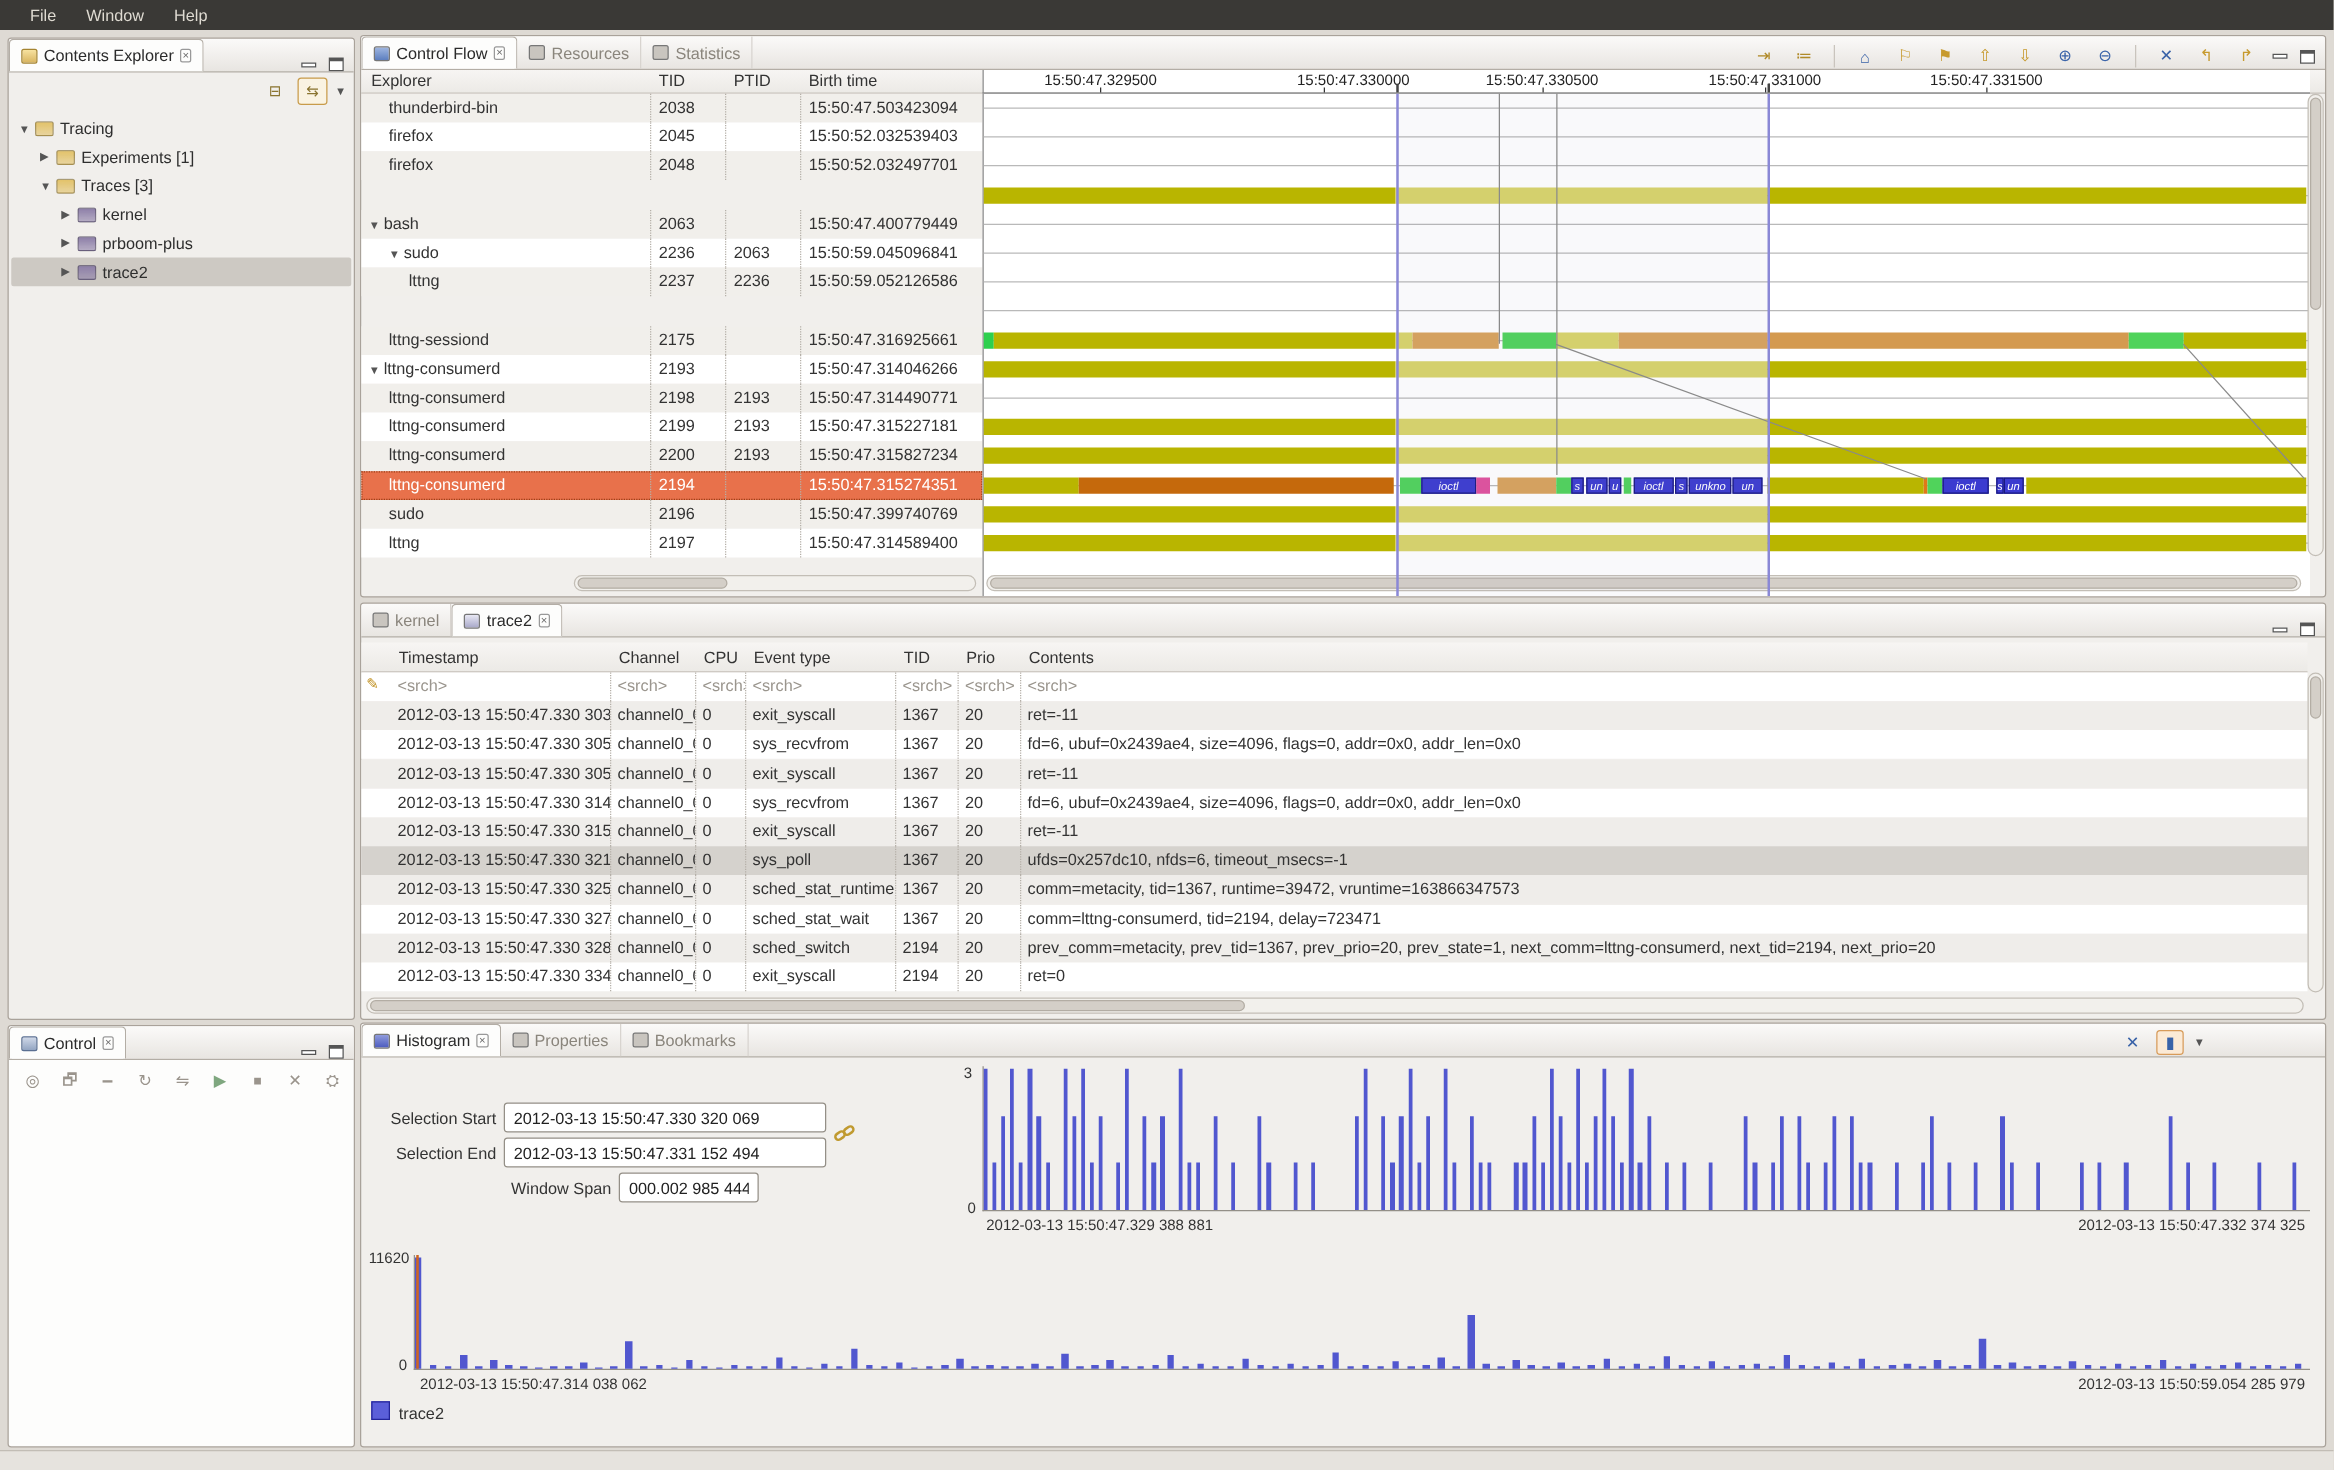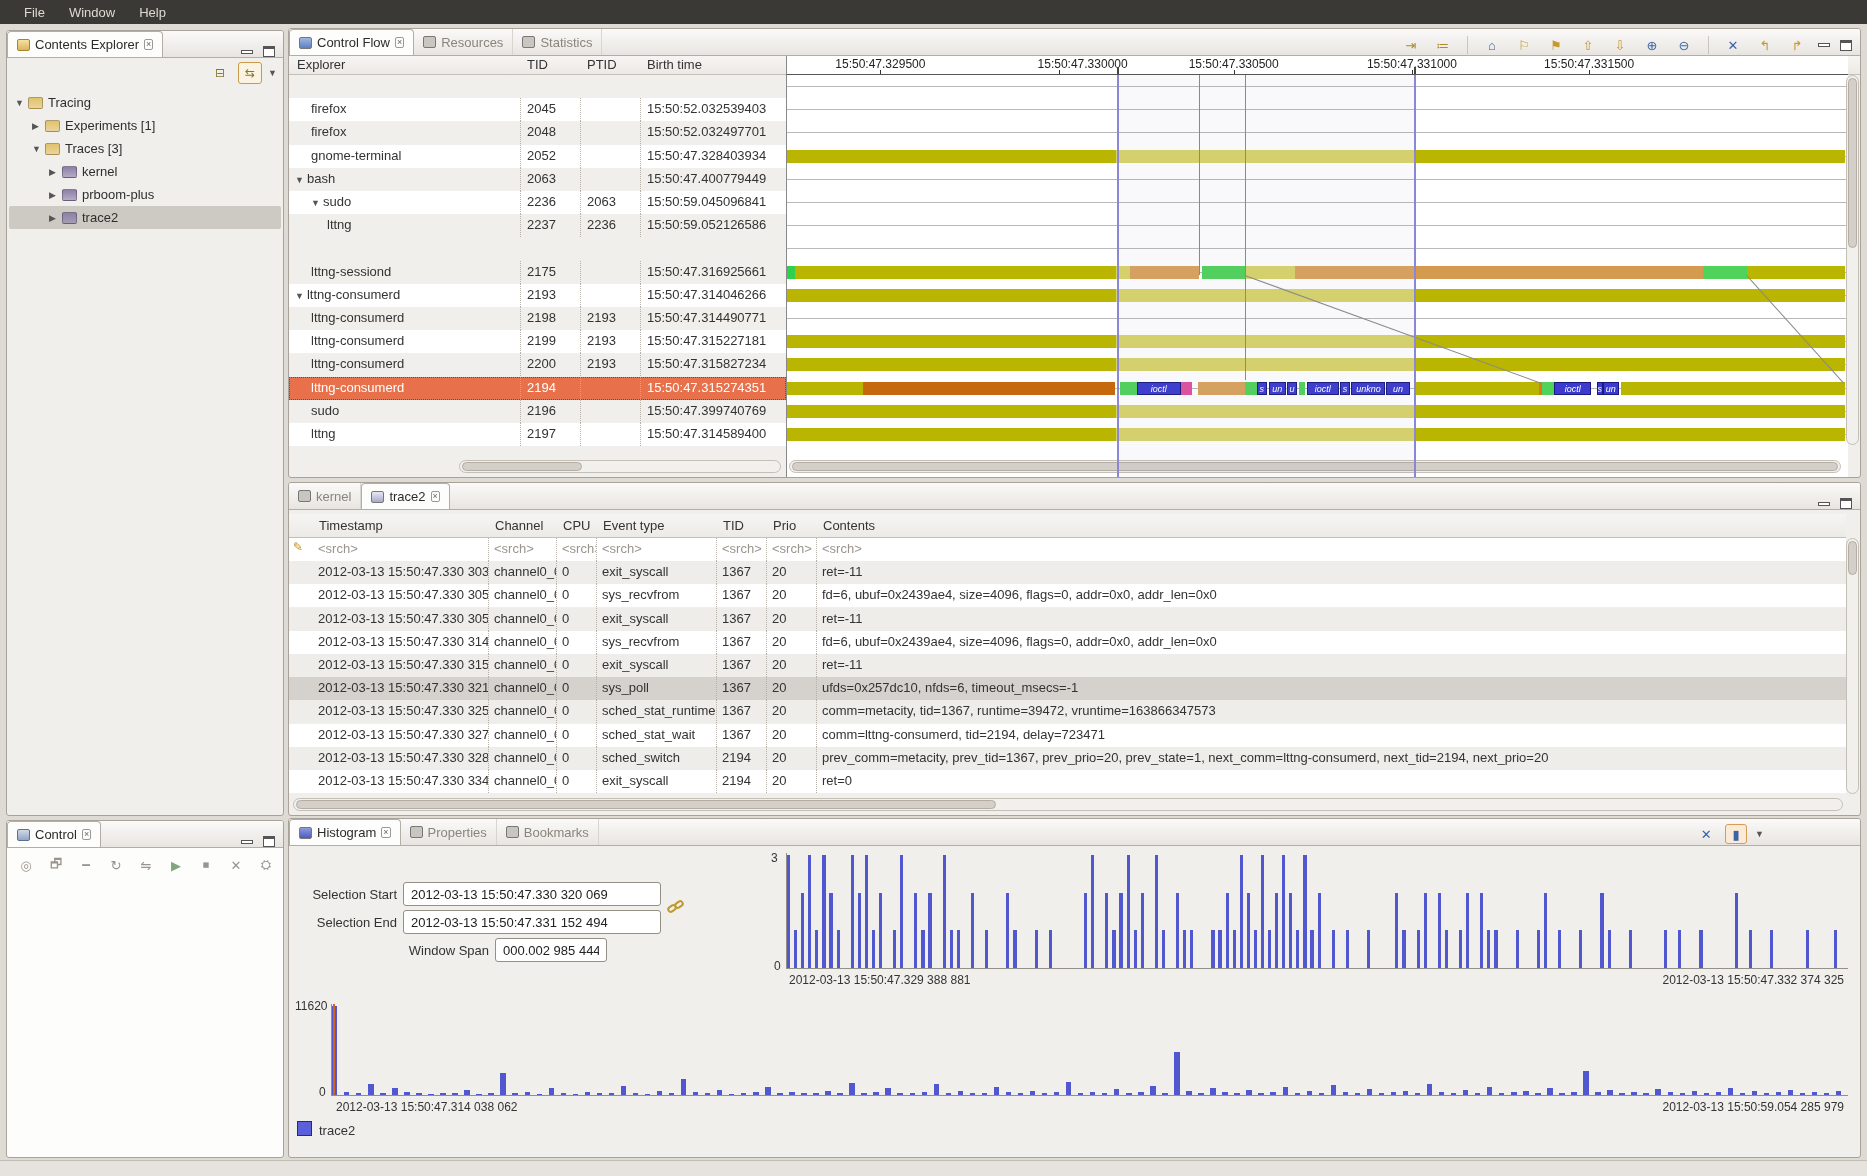--- a/index.html
+++ b/index.html
@@ -188,37 +188,37 @@
       <div class="axlbl" style="left: 42.1%; text-align: right;">15:50:47.330500</div>
       <div class="axtick" style="left: 42.1%;"></div>
       <div class="axlbl" style="left: 58.9%;">15:50:47.331000</div>
       <div class="axtick" style="left: 58.9%;"></div>
       <div class="axlbl" style="left: 75.6%;">15:50:47.331500</div>
       <div class="axtick" style="left: 75.6%;"></div>
       <div class="axtick" style="left: 31.1%; height: 7px; width: 2px; background: rgb(68, 68, 68);"></div>
       <div class="axtick" style="left: 59.1%; height: 7px; width: 2px; background: rgb(68, 68, 68);"></div>
     </div>
   <div class="cf-rows" id="cf-rows">
+      <div class="cf-row alt" style="top: 0px;">
+        <div class="cf-cell c-proc" style="padding-left: 22px;"><span>thunderbird-bin</span></div>
+        <div class="cf-cell c-tid">2038</div>
+        <div class="cf-cell c-ptid"></div>
+        <div class="cf-cell c-birth">15:50:47.503423094</div>
+      </div>
       <div class="cf-row" style="top: 23.2px;">
         <div class="cf-cell c-proc" style="padding-left: 22px;"><span>firefox</span></div>
         <div class="cf-cell c-tid">2045</div>
         <div class="cf-cell c-ptid"></div>
         <div class="cf-cell c-birth">15:50:52.032539403</div>
       </div>
       <div class="cf-row alt" style="top: 46.4px;">
         <div class="cf-cell c-proc" style="padding-left: 22px;"><span>firefox</span></div>
         <div class="cf-cell c-tid">2048</div>
         <div class="cf-cell c-ptid"></div>
         <div class="cf-cell c-birth">15:50:52.032497701</div>
-      </div>
-      <div class="cf-row" style="top: 69.6px;">
-        <div class="cf-cell c-proc" style="padding-left: 22px;"><span>gnome-terminal</span></div>
-        <div class="cf-cell c-tid">2052</div>
-        <div class="cf-cell c-ptid"></div>
-        <div class="cf-cell c-birth">15:50:47.328403934</div>
       </div>
       <div class="cf-row alt" style="top: 92.8px;">
         <div class="cf-cell c-proc" style="padding-left: 6px;"><span class="exp">▼</span><span>bash</span></div>
         <div class="cf-cell c-tid">2063</div>
         <div class="cf-cell c-ptid"></div>
         <div class="cf-cell c-birth">15:50:47.400779449</div>
       </div>
       <div class="cf-row" style="top: 116px;">
         <div class="cf-cell c-proc" style="padding-left: 22px;"><span class="exp">▼</span><span>sudo</span></div>
         <div class="cf-cell c-tid">2236</div>

